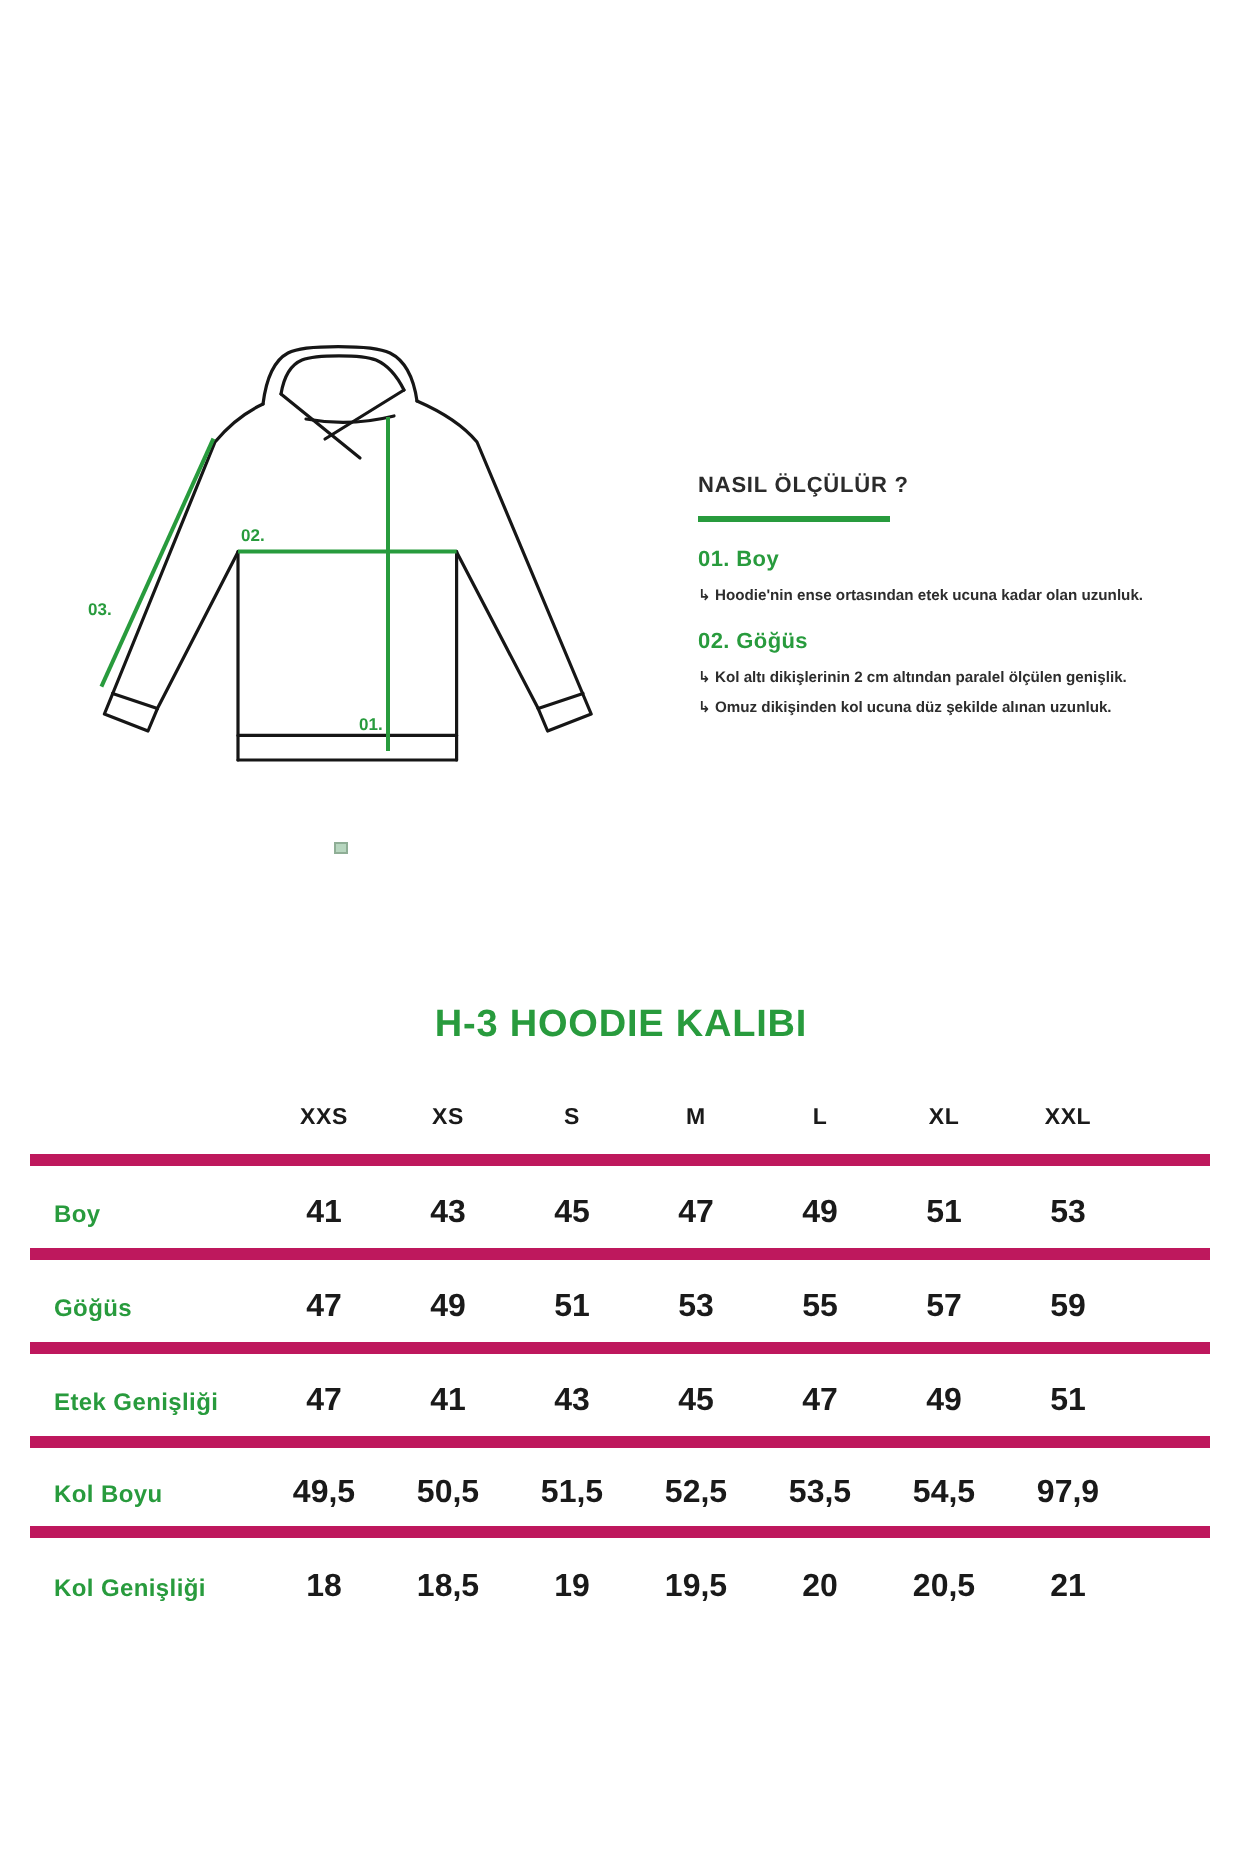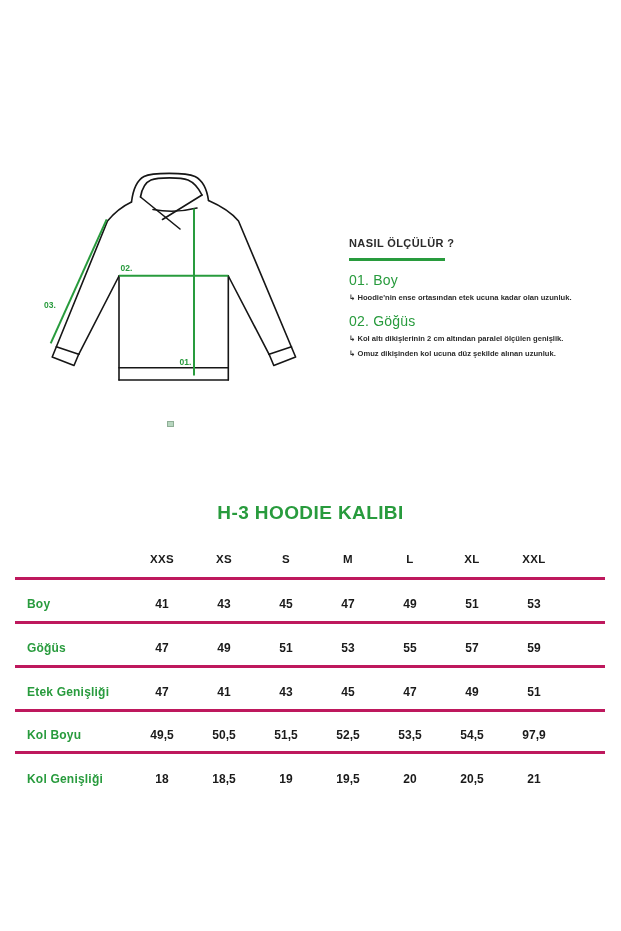--- a/index.html
+++ b/index.html
@@ -9,38 +9,38 @@
     color:#1a1a1a;overflow:hidden;
   }
   
   .diagram{position:absolute;left:30px;top:150px;}
   
   .artifact{position:absolute;left:167px;top:421px;width:5px;height:4px;background:#b7d6bf;border:0.5px solid #8fae96;}
   
   .measure-block{position:absolute;left:349px;top:204px;width:270px;margin-top:33px;}
   .measure-heading{margin:0;font-size:11px;line-height:13px;font-weight:bold;color:#2b2b2b;letter-spacing:0.4px;}
   .heading-underline{width:96px;height:2.5px;background:#289b3d;margin-top:8px;}
-  .measure-title{margin:12px 0 0 0;font-size:14px;line-height:14px;font-weight:normal;color:#289b3d;letter-spacing:0.2px;}
+  .measure-title{margin:12px 0 0 0;font-size:11px;line-height:14px;font-weight:bold;color:#289b3d;letter-spacing:0.2px;}
   .measure-desc{margin:7px 0 0 0;font-size:7.6px;line-height:8px;font-weight:bold;color:#2d2d2d;}
   
   .chart-title{position:absolute;left:0;top:502px;width:621px;margin:0;text-align:center;
     font-size:19px;font-weight:bold;color:#289b3d;letter-spacing:0.4px;}
   
   .size-table{position:absolute;left:15px;top:541px;width:590px;}
-  .t-row{border-bottom:3px solid #be185d;}
+  .t-row{border-bottom:6px solid #be185d;}
   .t-row.last{border-bottom:none;}
   .t-grid{display:grid;grid-template-columns:116px repeat(7,62px);align-items:center;height:100%;padding-top:6px;box-sizing:border-box;}
   .t-row.head{height:36px;}
   .t-row.r1,.t-row.r2,.t-row.r3{height:41px;}
   .t-row.r4{height:39px;}
   .t-row.r5{height:44px;}
   .t-row.head .t-grid{padding-top:0;}
   .col-h{text-align:center;font-weight:bold;font-size:11.5px;color:#1a1a1a;letter-spacing:0.3px;}
   .row-label{font-weight:bold;font-size:12px;color:#289b3d;padding-left:12px;letter-spacing:0.2px;}
-  .cell{text-align:center;font-weight:bold;font-size:12px;color:#1a1a1a;}
+  .cell{text-align:center;font-weight:bold;font-size:16px;color:#1a1a1a;}
 </style>
 </head>
 <body>
 
 <div>
 
   <svg class="diagram" width="320" height="260" viewBox="30 150 320 260" xmlns="http://www.w3.org/2000/svg">
     <g fill="none" stroke="#161616" stroke-width="1.6" stroke-linejoin="round" stroke-linecap="round">
 
       <path d="M 131.5,202 C 133,190 136.5,180.5 144,176.5 C 152,172.3 186,172.3 195,176.5 C 203,180.5 207,190 208.5,200.5"></path>

